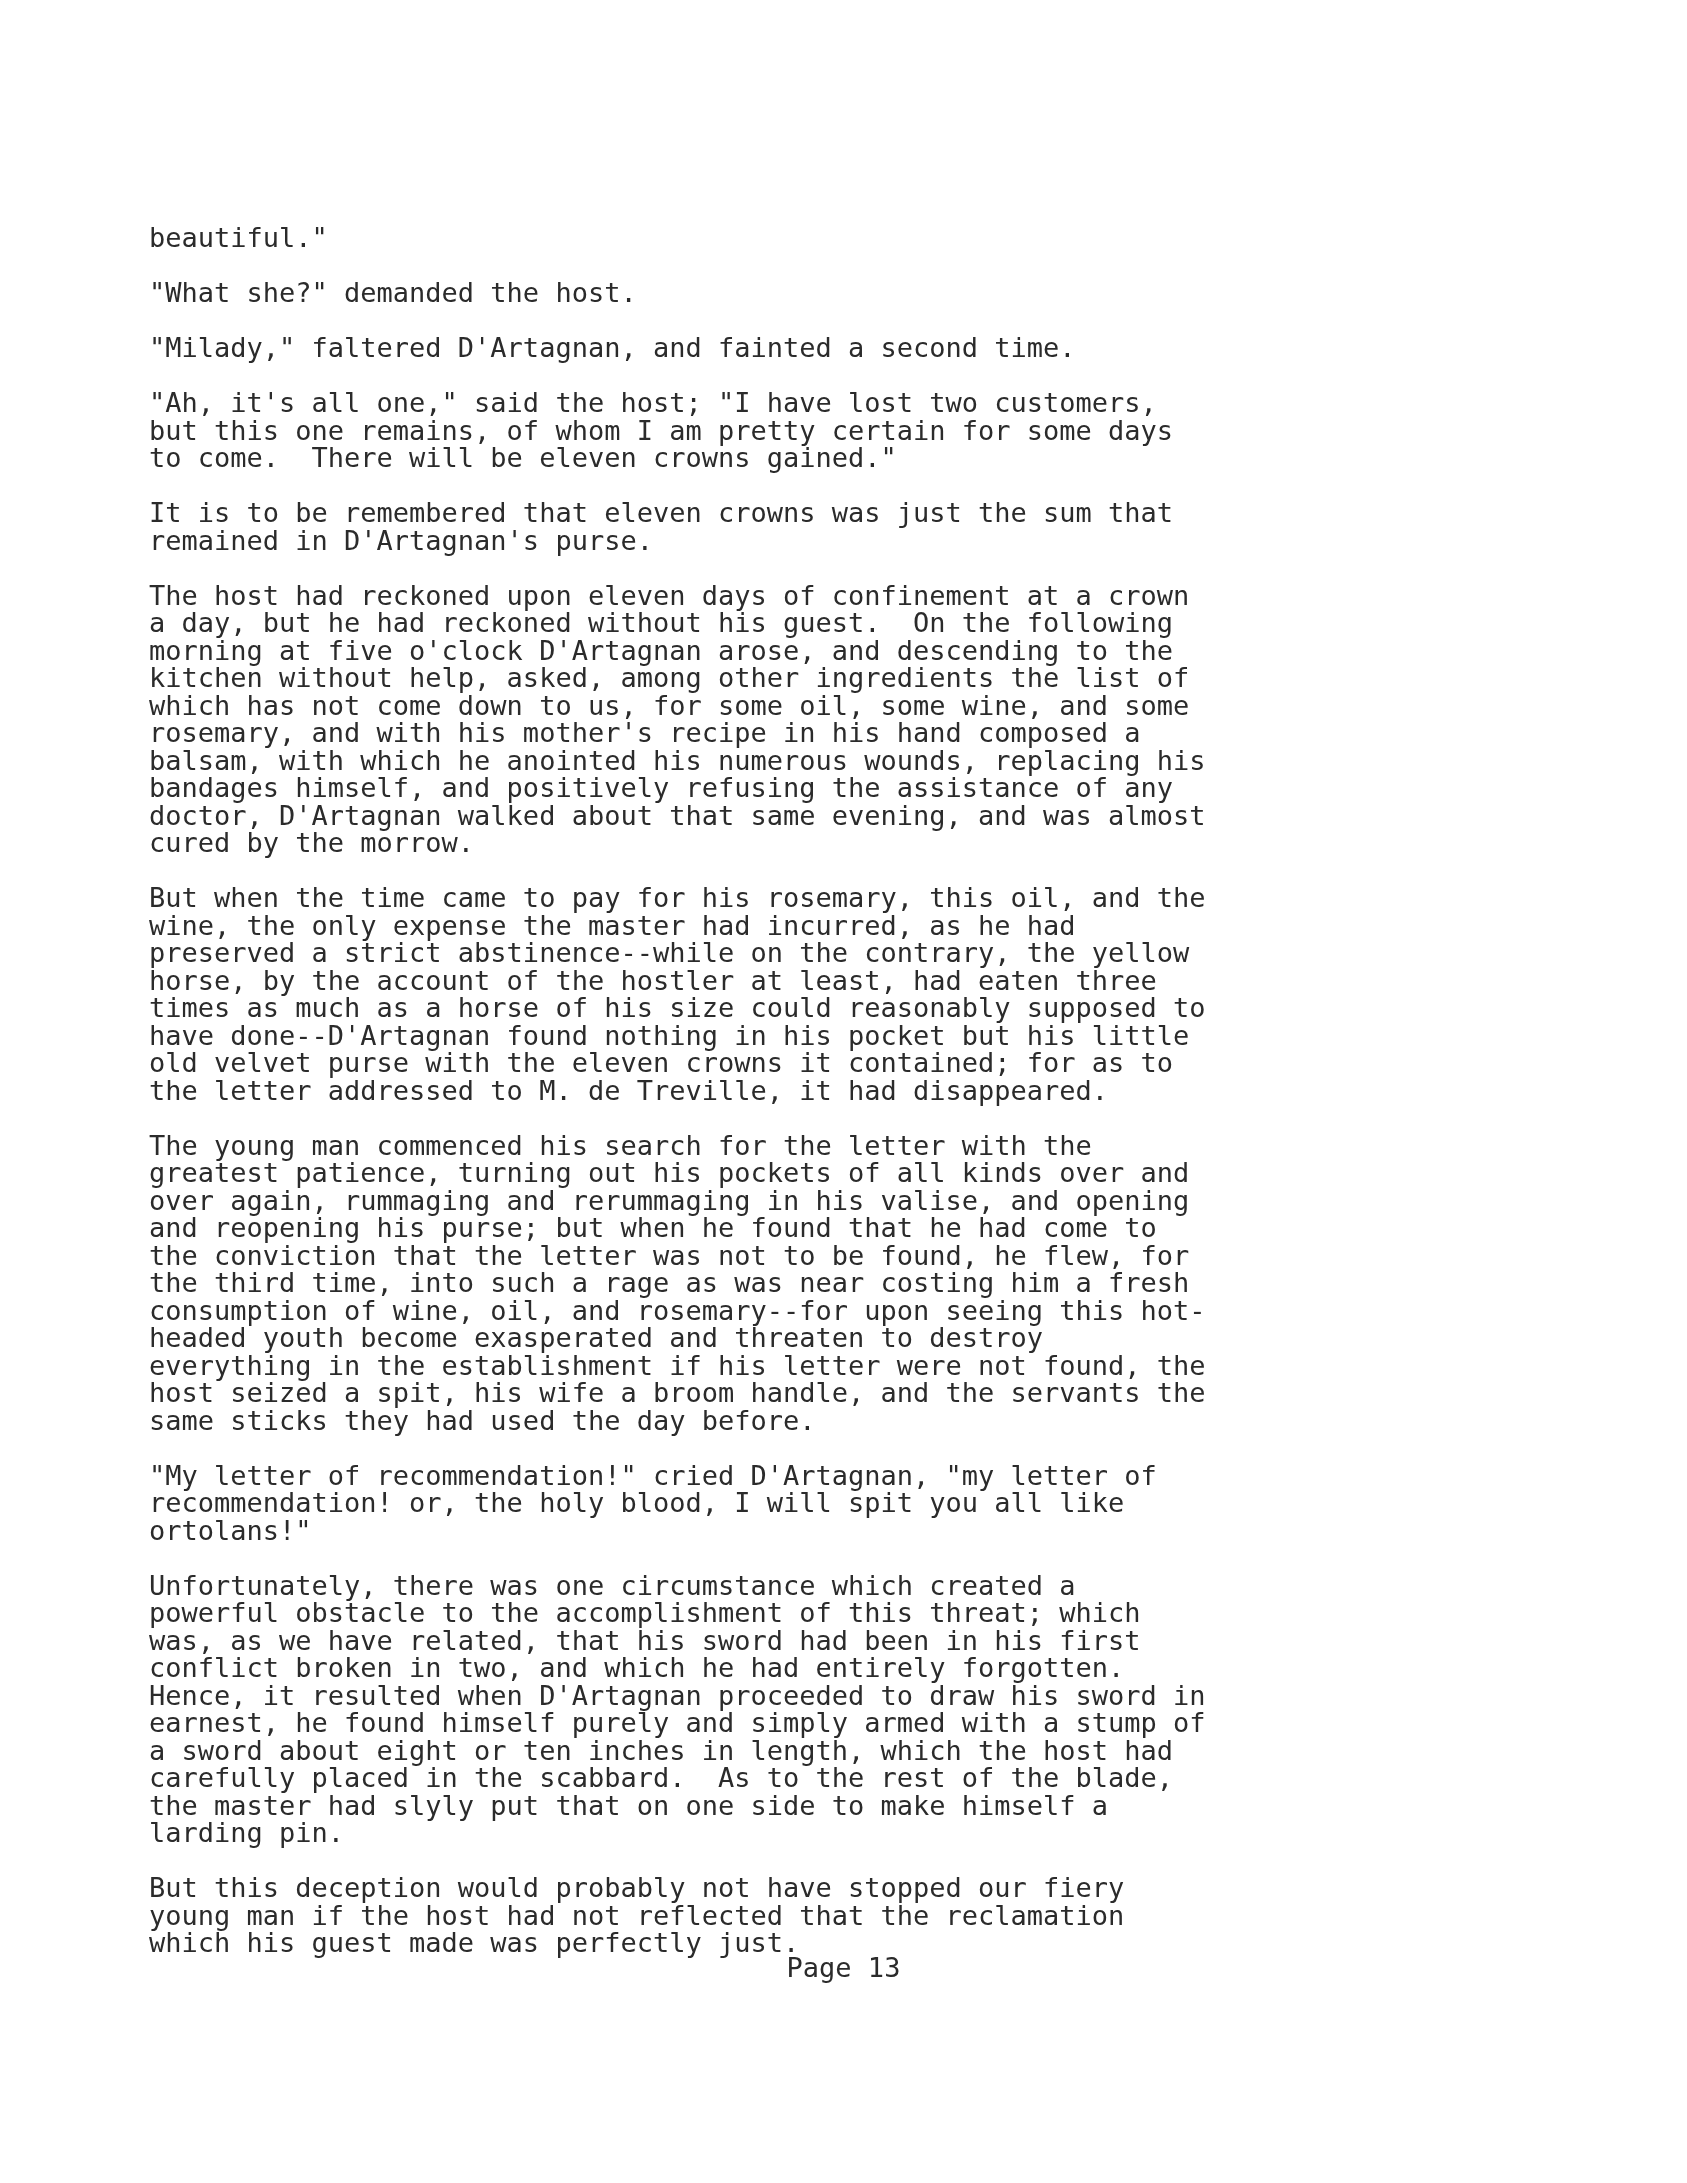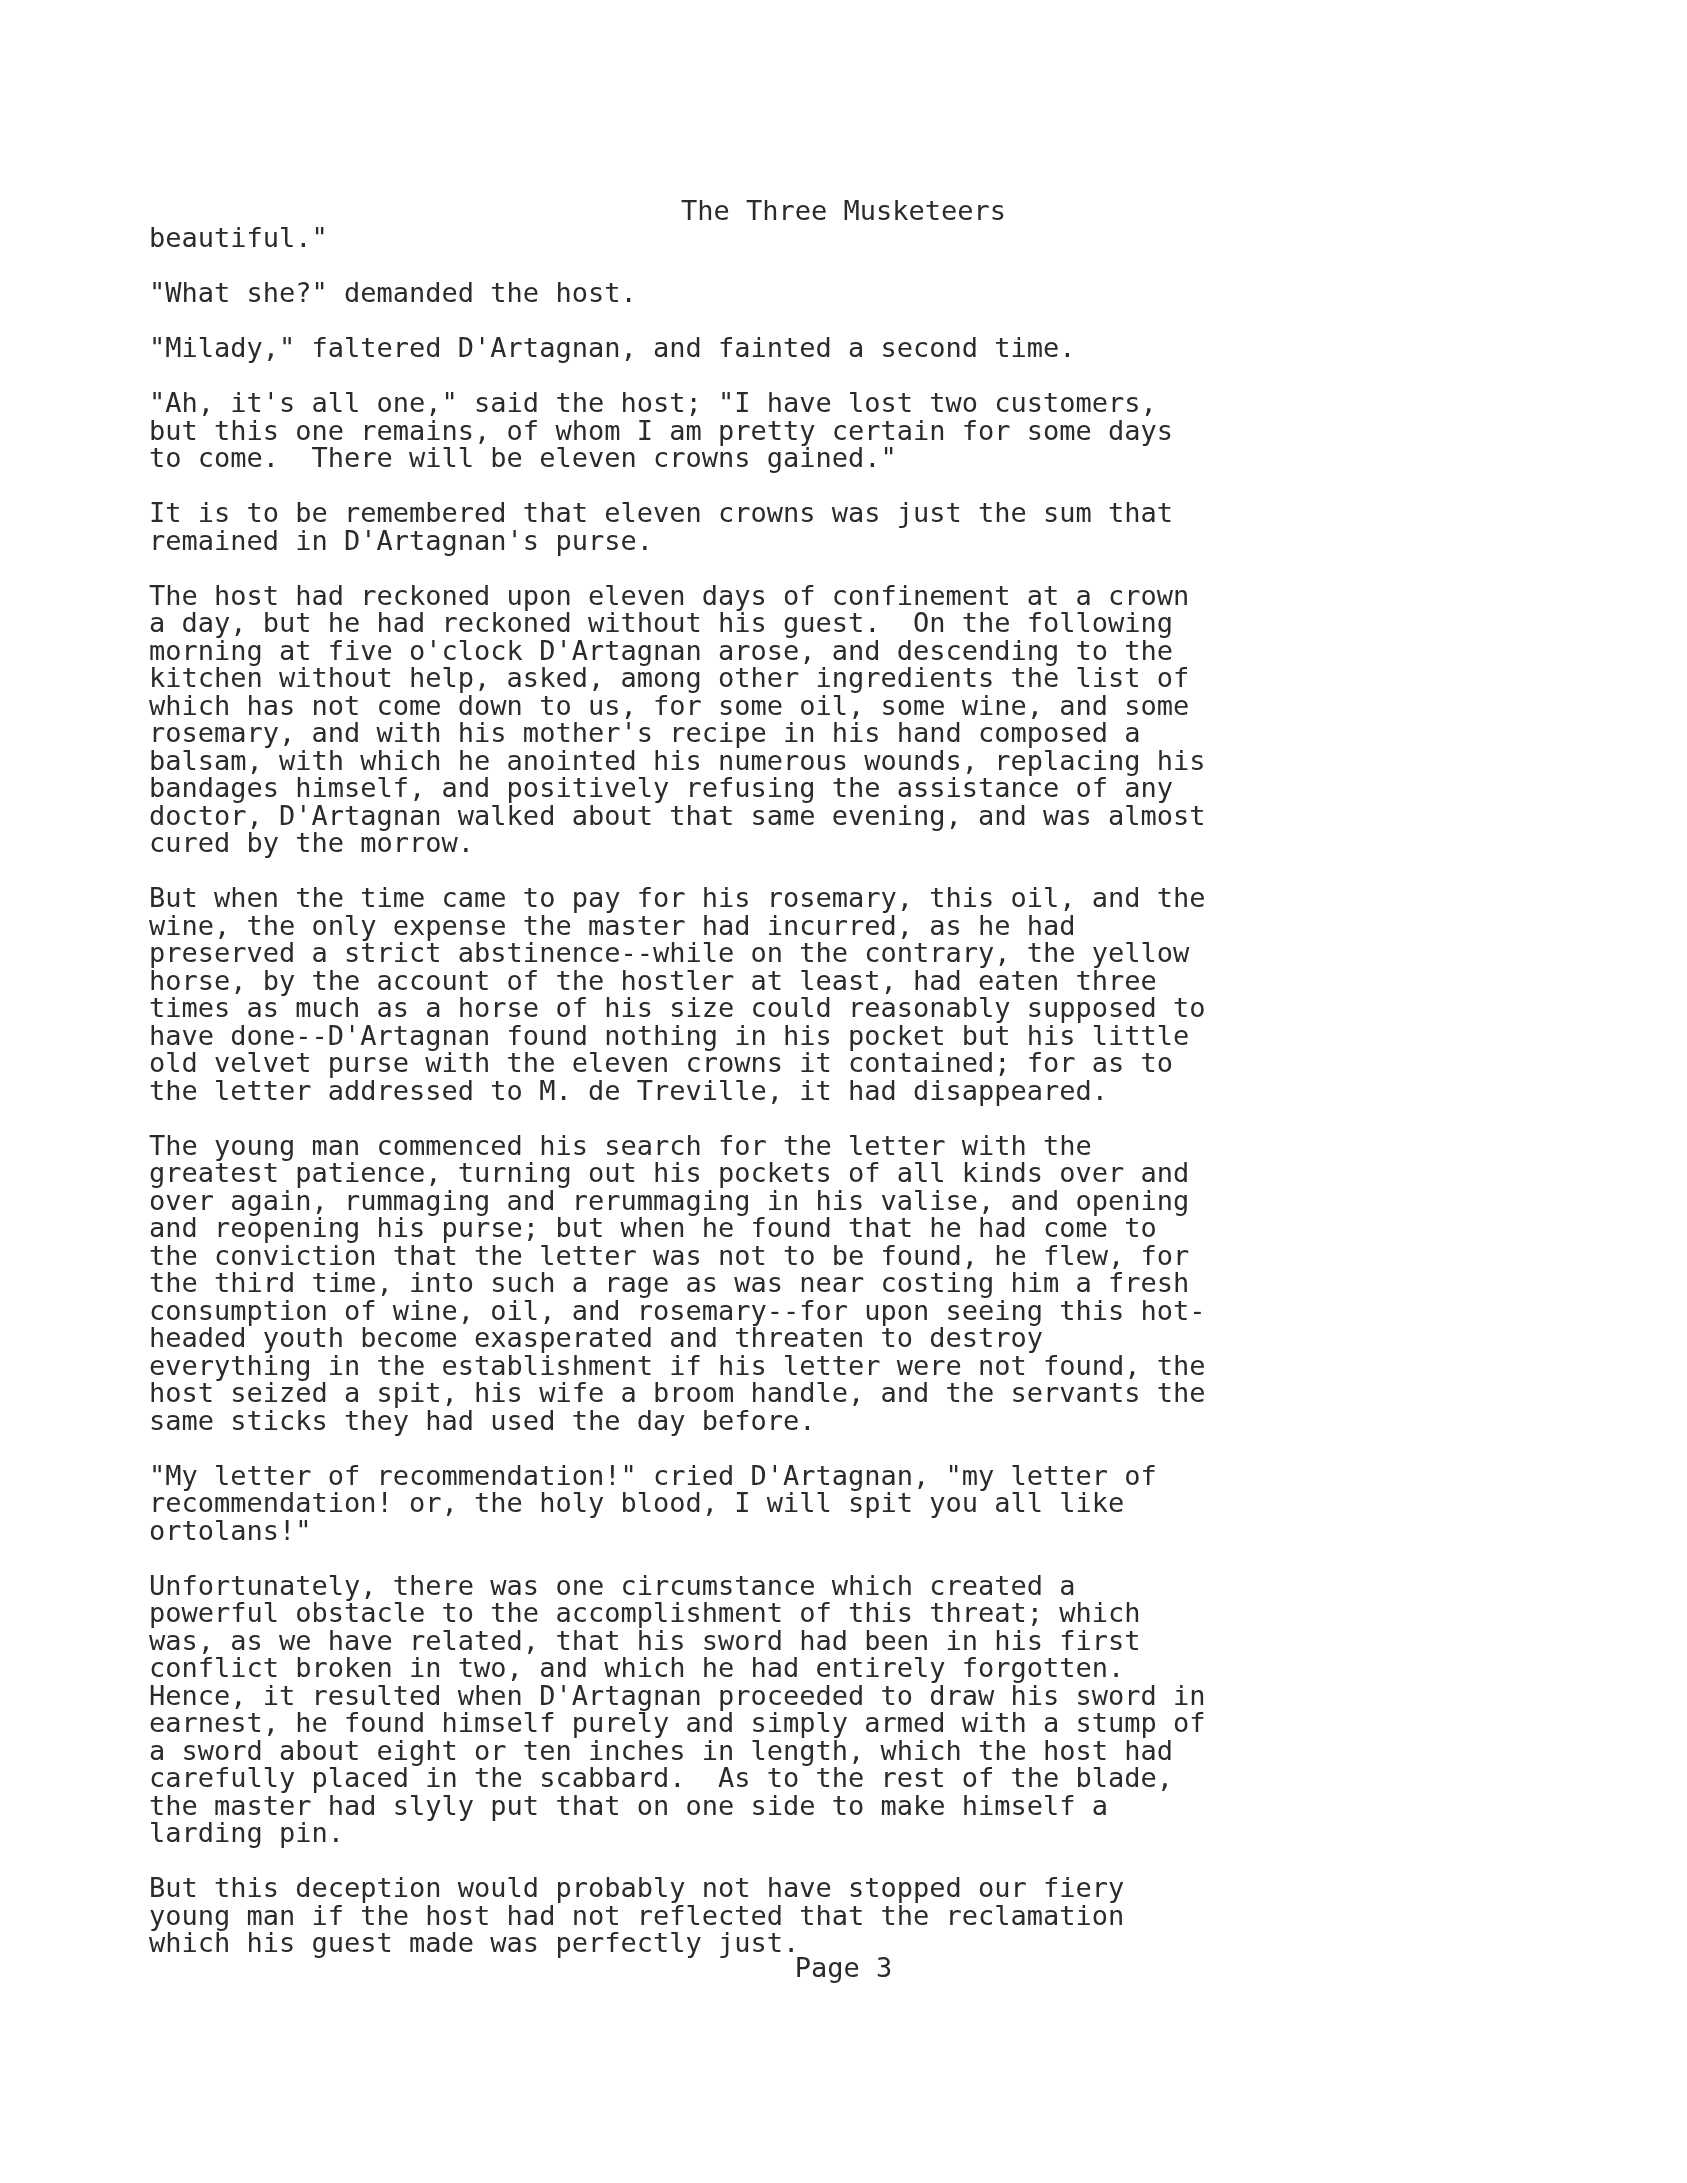--- a/index.html
+++ b/index.html
@@ -47,21 +47,20 @@
     font-family: inherit;
     font-size: 27px;
     line-height: 27.5px;
     white-space: pre;
   }
 </style>
 </head>
 <body>
 
 <div class="sheet">
-  <div class="textline header-line">The Three Musketeers</div>
 
   <pre class="body-text">beautiful."
 
 "What she?" demanded the host.
 
 "Milady," faltered D'Artagnan, and fainted a second time.
 
 "Ah, it's all one," said the host; "I have lost two customers,
 but this one remains, of whom I am pretty certain for some days
 to come.  There will be eleven crowns gained."
@@ -113,15 +112,15 @@
 earnest, he found himself purely and simply armed with a stump of
 a sword about eight or ten inches in length, which the host had
 carefully placed in the scabbard.  As to the rest of the blade,
 the master had slyly put that on one side to make himself a
 larding pin.
 
 But this deception would probably not have stopped our fiery
 young man if the host had not reflected that the reclamation
 which his guest made was perfectly just.</pre>
 
-  <div class="textline footer-line">Page 3</div>
+  <div class="textline footer-line">Page 13</div>
 </div>
 
 
 </body></html>

